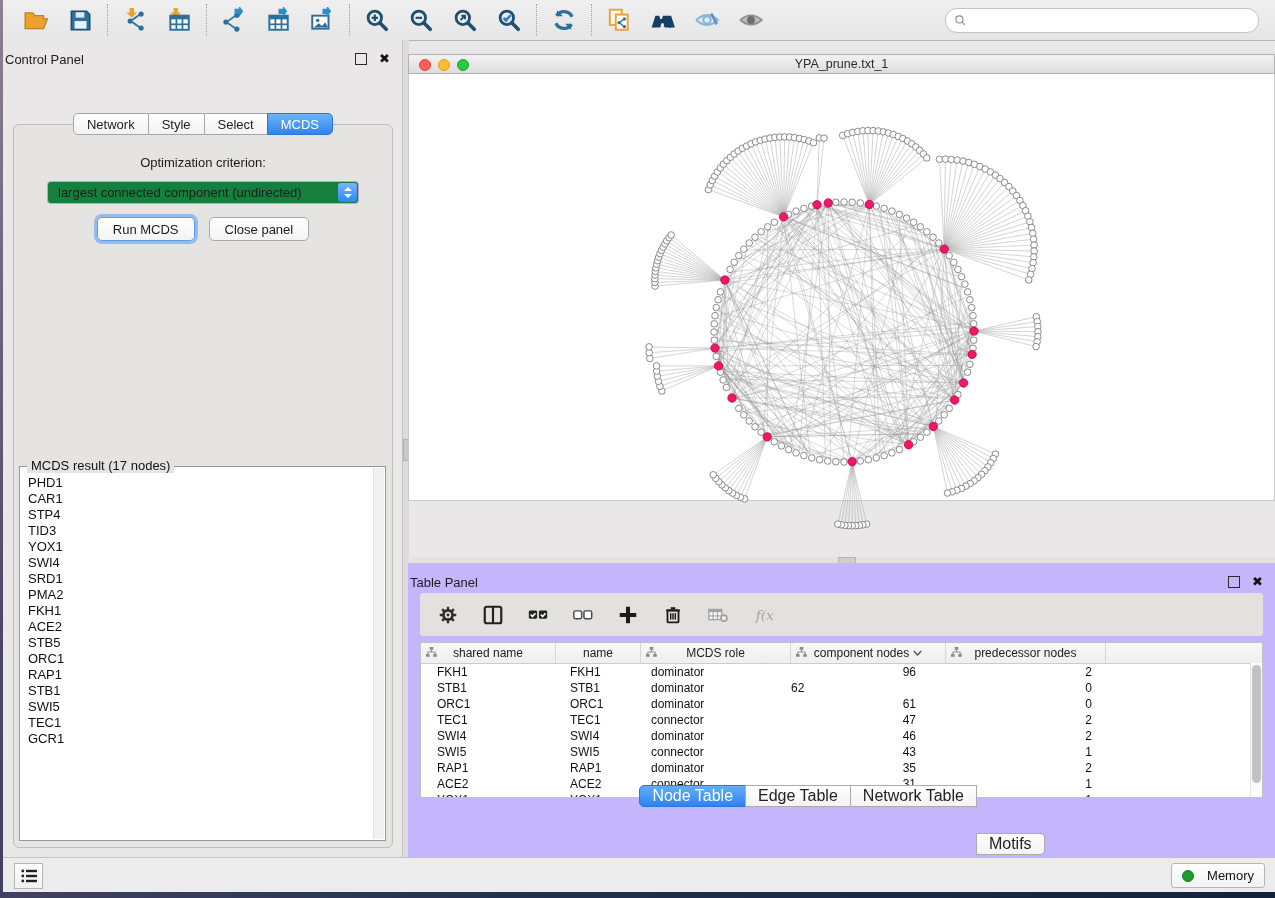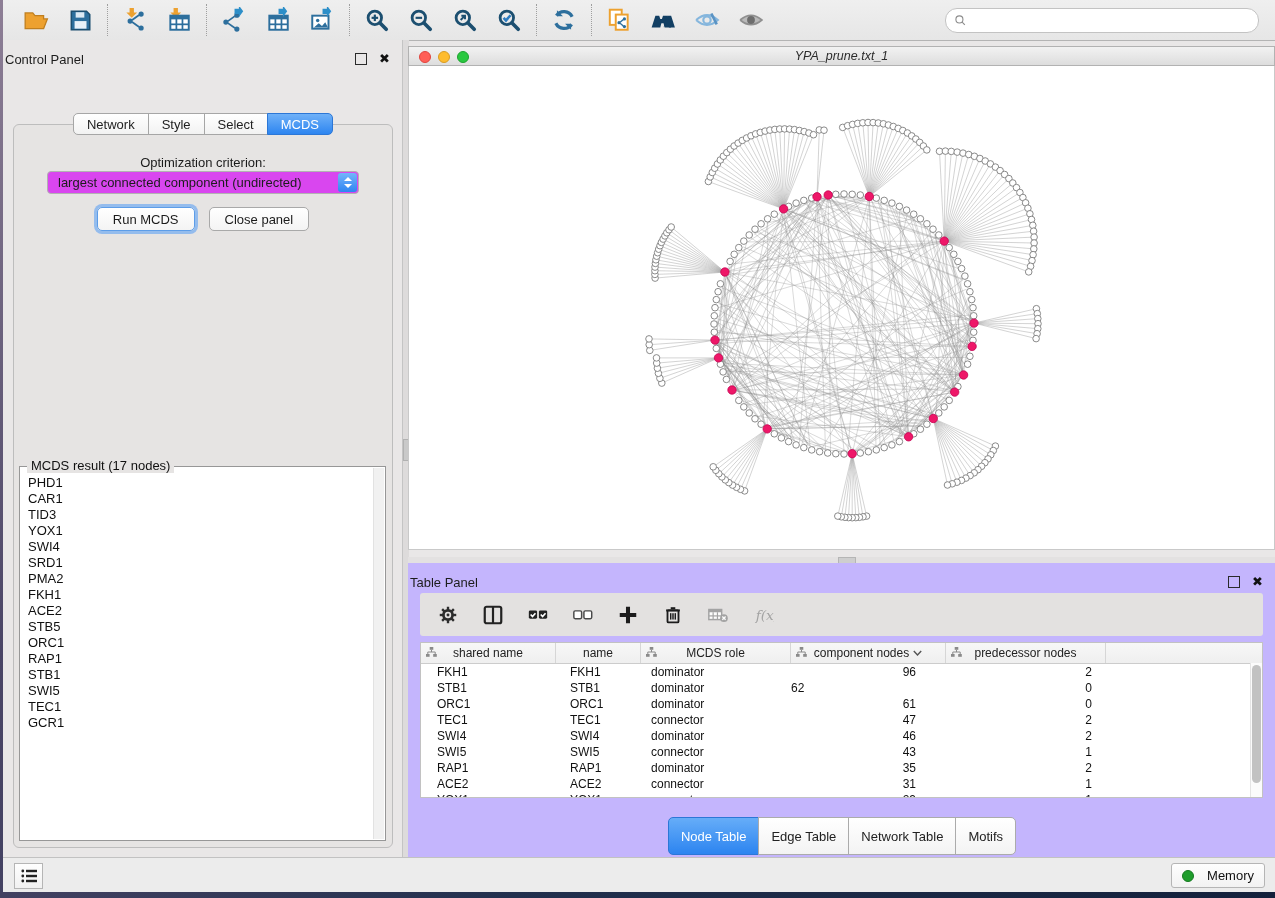--- a/index.html
+++ b/index.html
@@ -30,21 +30,21 @@
   .close-icon{font-size:13px;font-weight:bold;color:#111;line-height:10px;}
   .cp-tabs{position:absolute;top:73px;left:0;width:100%;display:flex;justify-content:center;z-index:3;}
   .cp-tab{height:20px;padding:0 13px;background:linear-gradient(#ffffff,#f2f2f2);border:1px solid #a6a6a6;
           margin-right:-1px;font-size:13px;display:flex;align-items:center;color:#222;cursor:pointer;}
   .cp-tab:first-child{border-radius:5px 0 0 5px;}
   .cp-tab:last-child{border-radius:0 5px 5px 0;}
   .cp-tab.active{background:linear-gradient(#6fb1f8,#2d85f0);color:#fff;border-color:#2c77d6;}
   .cp-body{position:absolute;left:10px;right:9px;top:84px;bottom:10px;background:#e6e4e3;
            border:1px solid #bdbdbd;border-radius:6px;}
   .opt-label{margin-top:30px;text-align:center;font-size:13px;color:#1b1b1b;}
-  .dropdown{margin:1px auto 0;width:312px;height:23px;background:#d946ef;border:1px solid #b2b2b2;border-radius:4px;
+  .dropdown{margin:11px auto 0;width:312px;height:23px;background:#15803d;border:1px solid #b2b2b2;border-radius:4px;
             display:flex;align-items:center;font-size:13px;padding-left:10px;position:relative;box-sizing:border-box;cursor:pointer;}
   .dd-stepper{position:absolute;right:1px;top:1px;bottom:1px;width:19px;border-radius:3px;
               background:linear-gradient(#74b4fb,#2f85f2);display:flex;flex-direction:column;
               align-items:center;justify-content:center;gap:3px;}
   .dd-up{width:0;height:0;border-left:4px solid transparent;border-right:4px solid transparent;border-bottom:4px solid #fff;}
   .dd-down{width:0;height:0;border-left:4px solid transparent;border-right:4px solid transparent;border-top:4px solid #fff;}
   .btn-row{display:flex;justify-content:center;gap:14px;margin-top:13px;}
   .btn{height:22px;padding:0 15px;background:linear-gradient(#ffffff,#f4f4f4);border:1px solid #a9a9a9;
        border-radius:5px;font-size:13px;color:#1b1b1b;display:flex;align-items:center;cursor:pointer;}
   .btn.focused{box-shadow:0 0 0 3px rgba(105,166,243,.65);border-color:#5d9de8;}
@@ -54,21 +54,21 @@
   .result-item{font-size:13px;line-height:16px;color:#101010;}
   .result-scroll{position:absolute;top:1px;bottom:1px;right:1px;width:10px;background:#f1f1f1;border-left:1px solid #e2e2e2;}
 
   
   .v-divider{position:absolute;left:399px;width:6px;top:40px;bottom:34px;background:#dddbdb;border-left:1px solid #c4c4c4;}
   .v-handle{position:absolute;left:0;top:399px;width:5px;height:20px;background:#c9c9c9;border:1px solid #b1b1b1;}
   .h-divider{position:absolute;left:405px;right:0;top:557px;height:6px;background:#e3e1e1;}
   .h-handle{position:absolute;left:430px;top:0;width:16px;height:5px;background:#cecece;border:1px solid #b5b5b5;}
 
   
-  .network-win{position:absolute;left:405px;top:46px;right:0;height:504px;font-style:italic;}
+  .network-win{position:absolute;left:405px;top:54px;right:0;height:447px;}
   .net-title{height:20px;background:linear-gradient(#f2f2f2,#dddddd);border:1px solid #b2b2b2;
              display:flex;align-items:center;justify-content:center;position:relative;box-sizing:border-box;}
   .traffic{position:absolute;left:10px;top:4px;display:flex;gap:7px;}
   .light{width:12px;height:12px;border-radius:50%;}
   .net-title-text{font-size:12.5px;color:#2c2c2c;}
   .net-canvas{position:absolute;left:0;right:0;top:20px;bottom:0;background:#fff;
               border:1px solid #c9c9c9;border-top:none;box-sizing:border-box;}
   .net-canvas svg{display:block;}
 
   
@@ -80,24 +80,24 @@
   .tp-table{position:absolute;left:12px;right:12px;top:79px;bottom:60px;background:#fff;border:1px solid #c2c2c2;overflow:hidden;}
   .thead{display:flex;height:20px;background:linear-gradient(#f7f7f7,#efefef);border-bottom:1px solid #cccccc;}
   .th{position:relative;display:flex;align-items:center;justify-content:center;font-size:12px;color:#222;
       border-right:1px solid #d6d6d6;box-sizing:border-box;gap:4px;cursor:pointer;}
   .th .tree{position:absolute;left:5px;top:4px;}
   .trow{display:flex;height:16px;align-items:center;cursor:default;}
   .td{font-size:12px;color:#111;box-sizing:border-box;white-space:nowrap;overflow:hidden;}
   .tscroll{position:absolute;right:0;top:20px;bottom:0;width:11px;background:#fbfbfb;border-left:1px solid #e4e4e4;}
   .tthumb{position:absolute;left:1px;right:1px;top:2px;height:118px;border-radius:5px;background:#c2c2c2;}
   .tp-tabs{position:absolute;left:0;right:0;bottom:3px;display:flex;justify-content:center;}
-  .tp-tab{height:20px;padding:8px 12px;background:linear-gradient(#ffffff,#f3f3f3);border:1px solid #ababab;
-          margin-right:-1px;font-size:13px;display:flex;align-items:center;color:#222;cursor:pointer;}
+  .tp-tab{height:20px;padding:0 12px;background:linear-gradient(#ffffff,#f3f3f3);border:1px solid #ababab;
+          margin-right:-1px;font-size:16px;display:flex;align-items:center;color:#222;cursor:pointer;}
   .tp-tab:first-child{border-radius:5px 0 0 5px;}
-  .tp-tab:last-child{border-radius:0 5px 5px 0;}
+  .tp-tab:last-child{border-radius:0 5px 5px 0;margin-top:48px;}
   .tp-tab.active{background:linear-gradient(#66adf8,#2c84f0);color:#fff;border-color:#2c77d6;}
 
   
   .status-bar{position:absolute;left:0;right:0;bottom:0;height:34px;background:#ececec;border-top:1px solid #c2c2c2;}
   .list-btn{position:absolute;left:11px;top:5px;width:27px;height:24px;background:linear-gradient(#fefefe,#f1f1f1);
             border:1px solid #b5b5b5;display:flex;align-items:center;justify-content:center;cursor:pointer;}
   .memory-btn{position:absolute;right:10px;top:5px;height:23px;padding:0 10px;background:linear-gradient(#fefefe,#f2f2f2);
               border:1px solid #b5b5b5;border-radius:3px;display:flex;align-items:center;gap:13px;font-size:13px;color:#111;cursor:pointer;}
   .mem-dot{width:12px;height:12px;border-radius:50%;background:#1f9d2c;border:1px solid #157a20;box-sizing:border-box;}
 </style>
@@ -290,20 +290,21 @@
       </div>
       <div class="btn-row">
         <div class="btn focused">Run MCDS</div>
         <div class="btn">Close panel</div>
       </div>
       <div class="result-box">
         <span class="result-legend">MCDS result (17 nodes)</span>
         <div class="result-list" id="result-list">
             <div class="result-item">PHD1</div>
             <div class="result-item">CAR1</div>
+            <div class="result-item">STP4</div>
             <div class="result-item">TID3</div>
             <div class="result-item">YOX1</div>
             <div class="result-item">SWI4</div>
             <div class="result-item">SRD1</div>
             <div class="result-item">PMA2</div>
             <div class="result-item">FKH1</div>
             <div class="result-item">ACE2</div>
             <div class="result-item">STB5</div>
             <div class="result-item">ORC1</div>
             <div class="result-item">RAP1</div>

